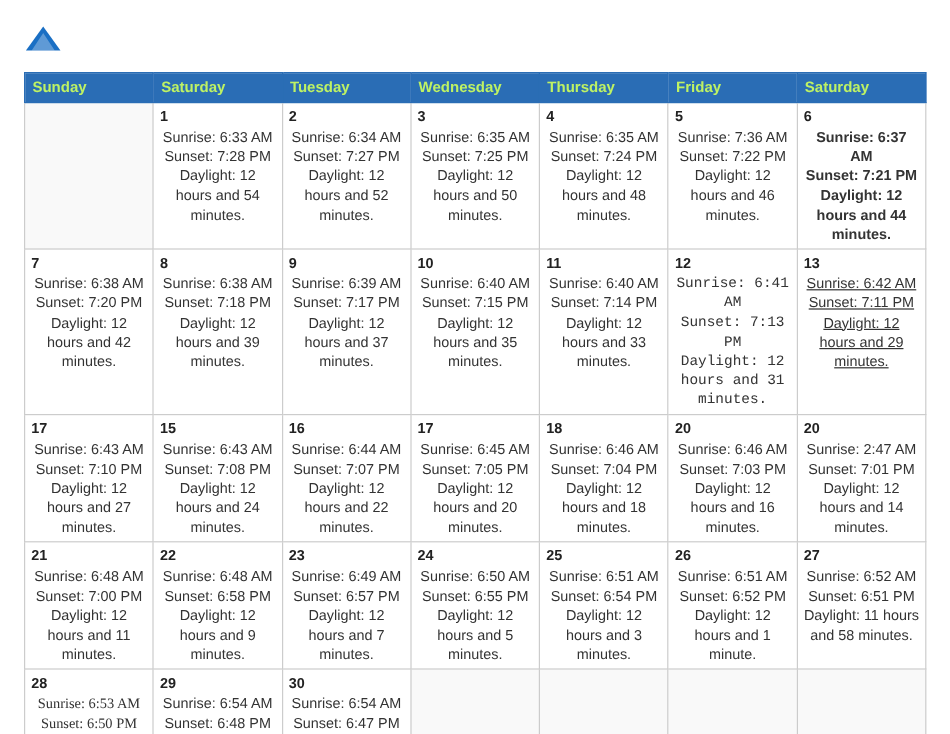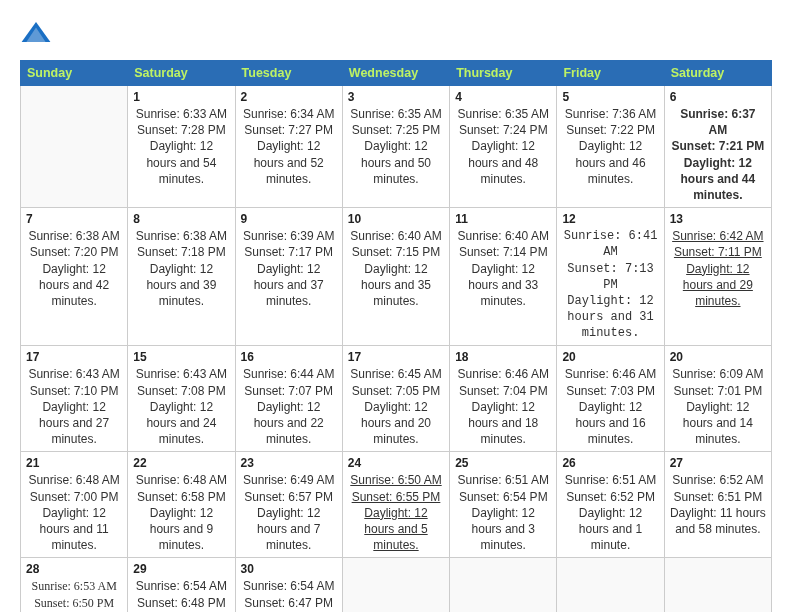--- a/index.html
+++ b/index.html
@@ -242,21 +242,21 @@
 Daylight: 12 hours and 18 minutes.</div>
           </td>
           <td>
             <span class="day-num">20</span>
             <div class="day-info" style="white-space: pre-line;">Sunrise: 6:46 AM
 Sunset: 7:03 PM
 Daylight: 12 hours and 16 minutes.</div>
           </td>
           <td>
             <span class="day-num">20</span>
-            <div class="day-info" style="white-space: pre-line;">Sunrise: 6:09 AM
+            <div class="day-info" style="white-space: pre-line;">Sunrise: 2:47 AM
 Sunset: 7:01 PM
 Daylight: 12 hours and 14 minutes.</div>
           </td>
         </tr>
         <tr>
           <td>
             <span class="day-num">21</span>
             <div class="day-info" style="white-space: pre-line;">Sunrise: 6:48 AM
 Sunset: 7:00 PM
 Daylight: 12 hours and 11 minutes.</div>
@@ -268,21 +268,21 @@
 Daylight: 12 hours and 9 minutes.</div>
           </td>
           <td>
             <span class="day-num">23</span>
             <div class="day-info" style="white-space: pre-line;">Sunrise: 6:49 AM
 Sunset: 6:57 PM
 Daylight: 12 hours and 7 minutes.</div>
           </td>
           <td>
             <span class="day-num">24</span>
-            <div class="day-info" style="white-space: pre-line; text-decoration: underline;">Sunrise: 6:50 AM
+            <div class="day-info" style="white-space: pre-line;">Sunrise: 6:50 AM
 Sunset: 6:55 PM
 Daylight: 12 hours and 5 minutes.</div>
           </td>
           <td>
             <span class="day-num">25</span>
             <div class="day-info" style="white-space: pre-line;">Sunrise: 6:51 AM
 Sunset: 6:54 PM
 Daylight: 12 hours and 3 minutes.</div>
           </td>
           <td>

